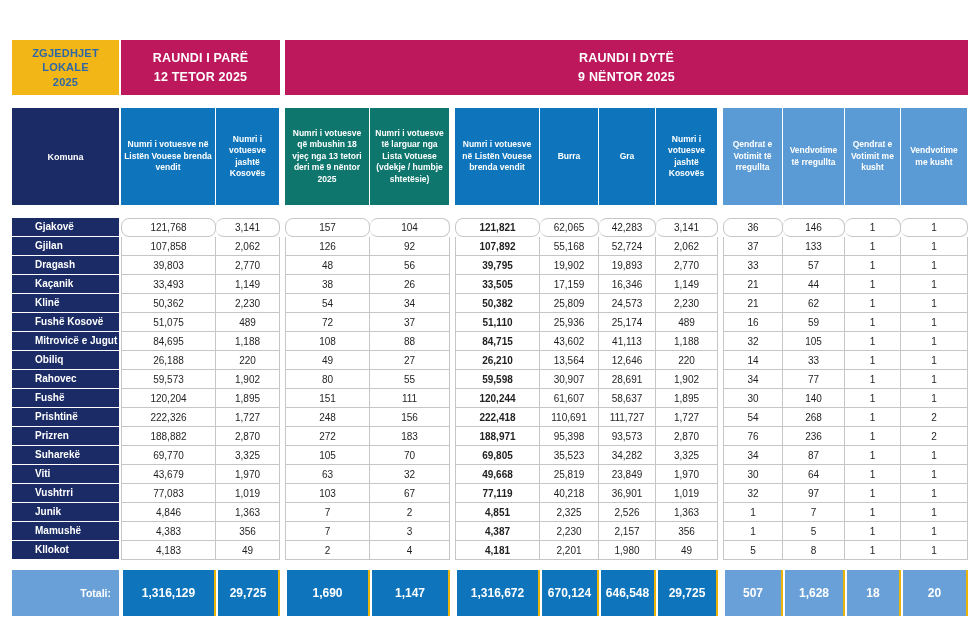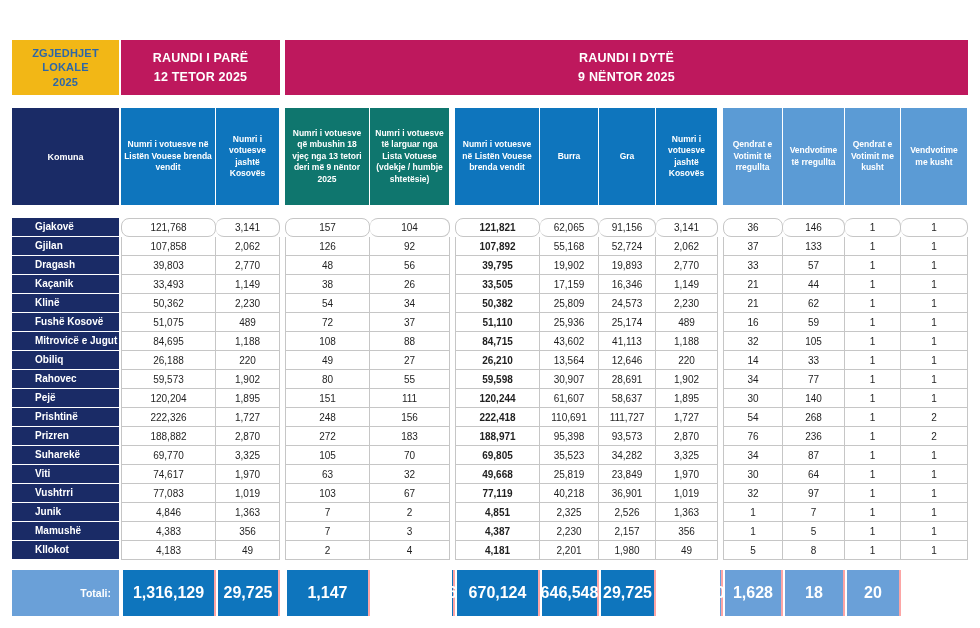--- a/index.html
+++ b/index.html
@@ -65,23 +65,23 @@
   .cell.emph{font-weight:bold;}
 
   
   .totals-grid{margin-top:10px;height:46px;}
   .totals-label{
     background:#6aa0d8;color:#fff;font-weight:bold;font-size:10.5px;
     display:flex;align-items:center;justify-content:flex-end;
     padding-right:8px;box-sizing:border-box;
   }
   .t-cell{
-    color:#fff;font-weight:bold;font-size:16px;
+    color:#fff;font-weight:bold;font-size:12px;
     display:flex;align-items:center;justify-content:center;
-    border-left:2px solid #fff;border-right:2px solid #fca5a5;box-sizing:border-box;
+    border-left:2px solid #fff;border-right:2px solid #eab308;box-sizing:border-box;
   }
   .t-med{background:#0e75bd;}
   .t-light{background:#6aa0d8;}
 
   .spacer{background:transparent;}
 </style>
 </head>
 <body>
 
 <div class="page">
@@ -130,21 +130,21 @@
   <div class="r-label">Gjakovë</div>
       <div class="spacer"></div>
       <div class="cell gl fr">121,768</div>
       <div class="cell fr">3,141</div>
       <div class="spacer"></div>
       <div class="cell gl fr">157</div>
       <div class="cell fr">104</div>
       <div class="spacer"></div>
       <div class="cell emph gl fr">121,821</div>
       <div class="cell fr">62,065</div>
-      <div class="cell fr">91,156</div>
+      <div class="cell fr">42,283</div>
       <div class="cell fr">3,141</div>
       <div class="spacer"></div>
       <div class="cell gl fr">36</div>
       <div class="cell fr">146</div>
       <div class="cell fr">1</div>
       <div class="cell fr">1</div>
       <div class="r-label">Gjilan</div>
       <div class="spacer"></div>
       <div class="cell gl">107,858</div>
       <div class="cell">2,062</div>
@@ -273,21 +273,21 @@
       <div class="spacer"></div>
       <div class="cell emph gl">59,598</div>
       <div class="cell">30,907</div>
       <div class="cell">28,691</div>
       <div class="cell">1,902</div>
       <div class="spacer"></div>
       <div class="cell gl">34</div>
       <div class="cell">77</div>
       <div class="cell">1</div>
       <div class="cell">1</div>
-      <div class="r-label">Pejë</div>
+      <div class="r-label">Fushë</div>
       <div class="spacer"></div>
       <div class="cell gl">120,204</div>
       <div class="cell">1,895</div>
       <div class="spacer"></div>
       <div class="cell gl">151</div>
       <div class="cell">111</div>
       <div class="spacer"></div>
       <div class="cell emph gl">120,244</div>
       <div class="cell">61,607</div>
       <div class="cell">58,637</div>
@@ -343,21 +343,21 @@
       <div class="cell">35,523</div>
       <div class="cell">34,282</div>
       <div class="cell">3,325</div>
       <div class="spacer"></div>
       <div class="cell gl">34</div>
       <div class="cell">87</div>
       <div class="cell">1</div>
       <div class="cell">1</div>
       <div class="r-label">Viti</div>
       <div class="spacer"></div>
-      <div class="cell gl">74,617</div>
+      <div class="cell gl">43,679</div>
       <div class="cell">1,970</div>
       <div class="spacer"></div>
       <div class="cell gl">63</div>
       <div class="cell">32</div>
       <div class="spacer"></div>
       <div class="cell emph gl">49,668</div>
       <div class="cell">25,819</div>
       <div class="cell">23,849</div>
       <div class="cell">1,970</div>
       <div class="spacer"></div>
@@ -435,20 +435,21 @@
       <div class="cell">1</div>
     </div>
 
   <div class="grid totals-grid">
     <div class="totals-label">Totali:</div>
 
   <div class="spacer"></div>
       <div class="t-cell t-med">1,316,129</div>
       <div class="t-cell t-med">29,725</div>
       <div class="spacer"></div>
+      <div class="t-cell t-med">1,690</div>
       <div class="t-cell t-med">1,147</div>
       <div class="spacer"></div>
       <div class="t-cell t-med">1,316,672</div>
       <div class="t-cell t-med">670,124</div>
       <div class="t-cell t-med">646,548</div>
       <div class="t-cell t-med">29,725</div>
       <div class="spacer"></div>
       <div class="t-cell t-light">507</div>
       <div class="t-cell t-light">1,628</div>
       <div class="t-cell t-light">18</div>

